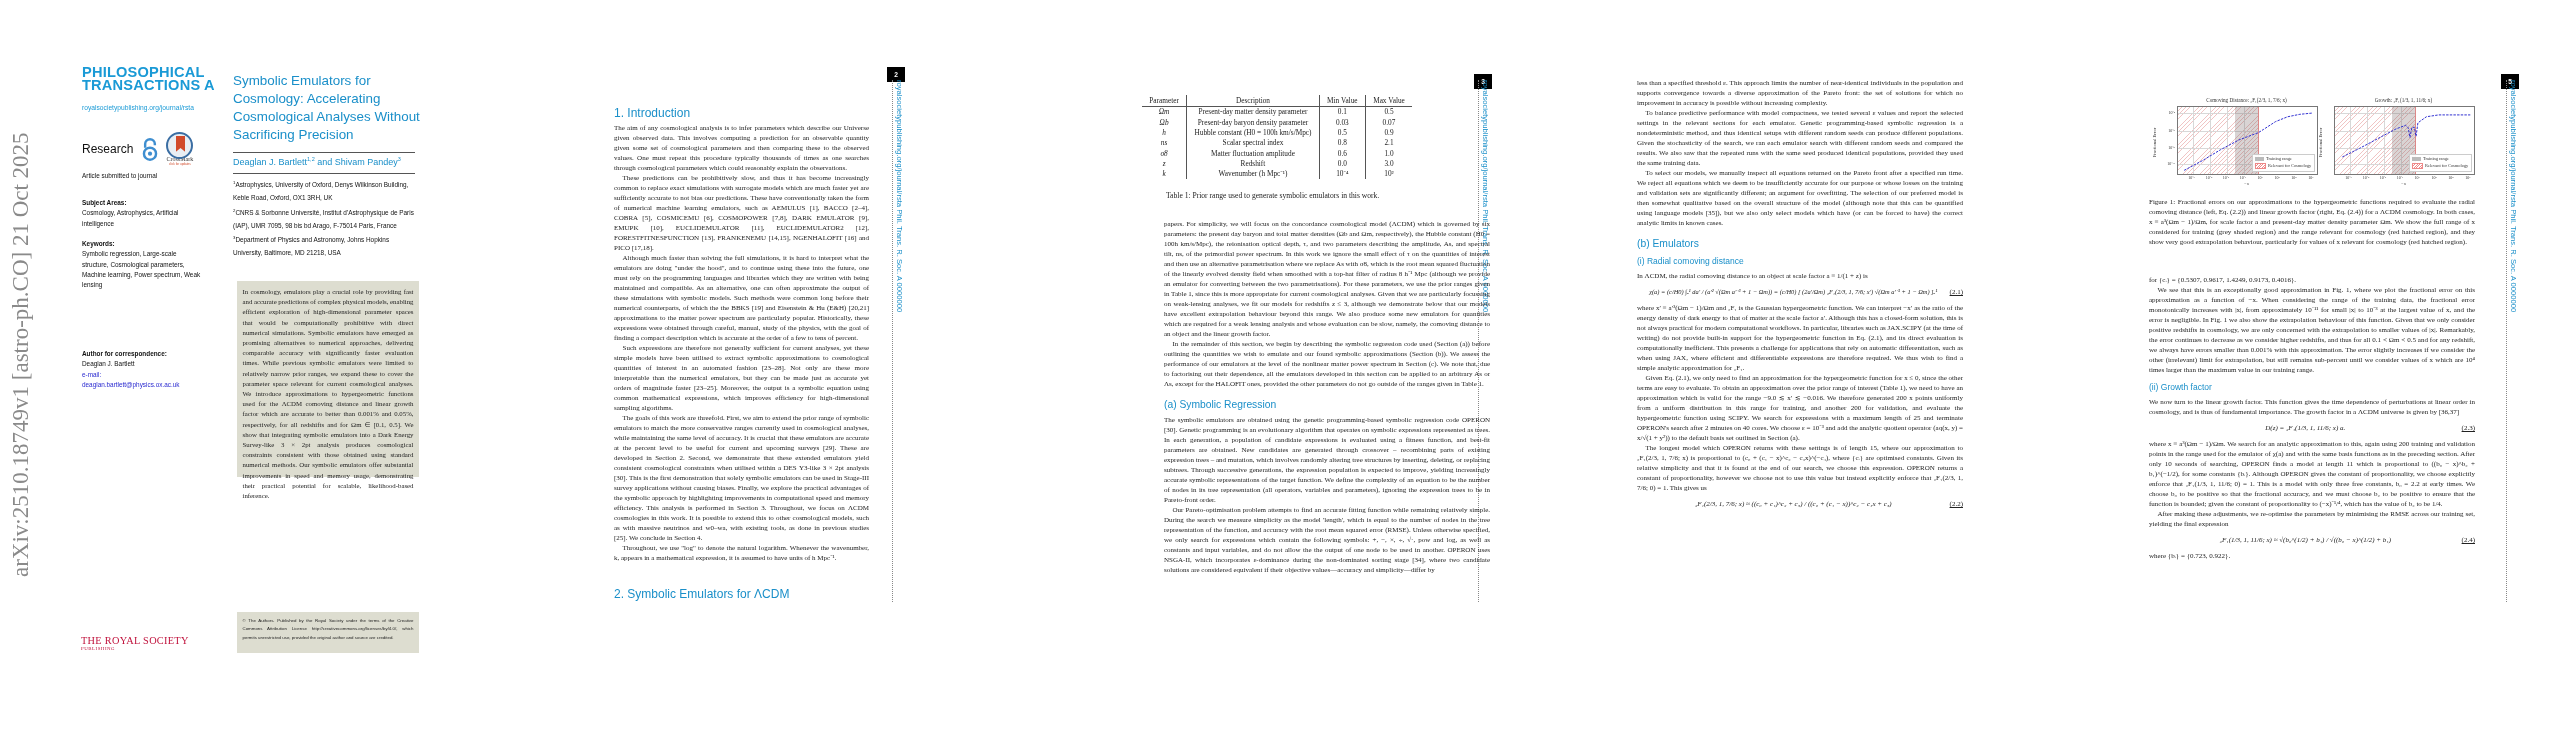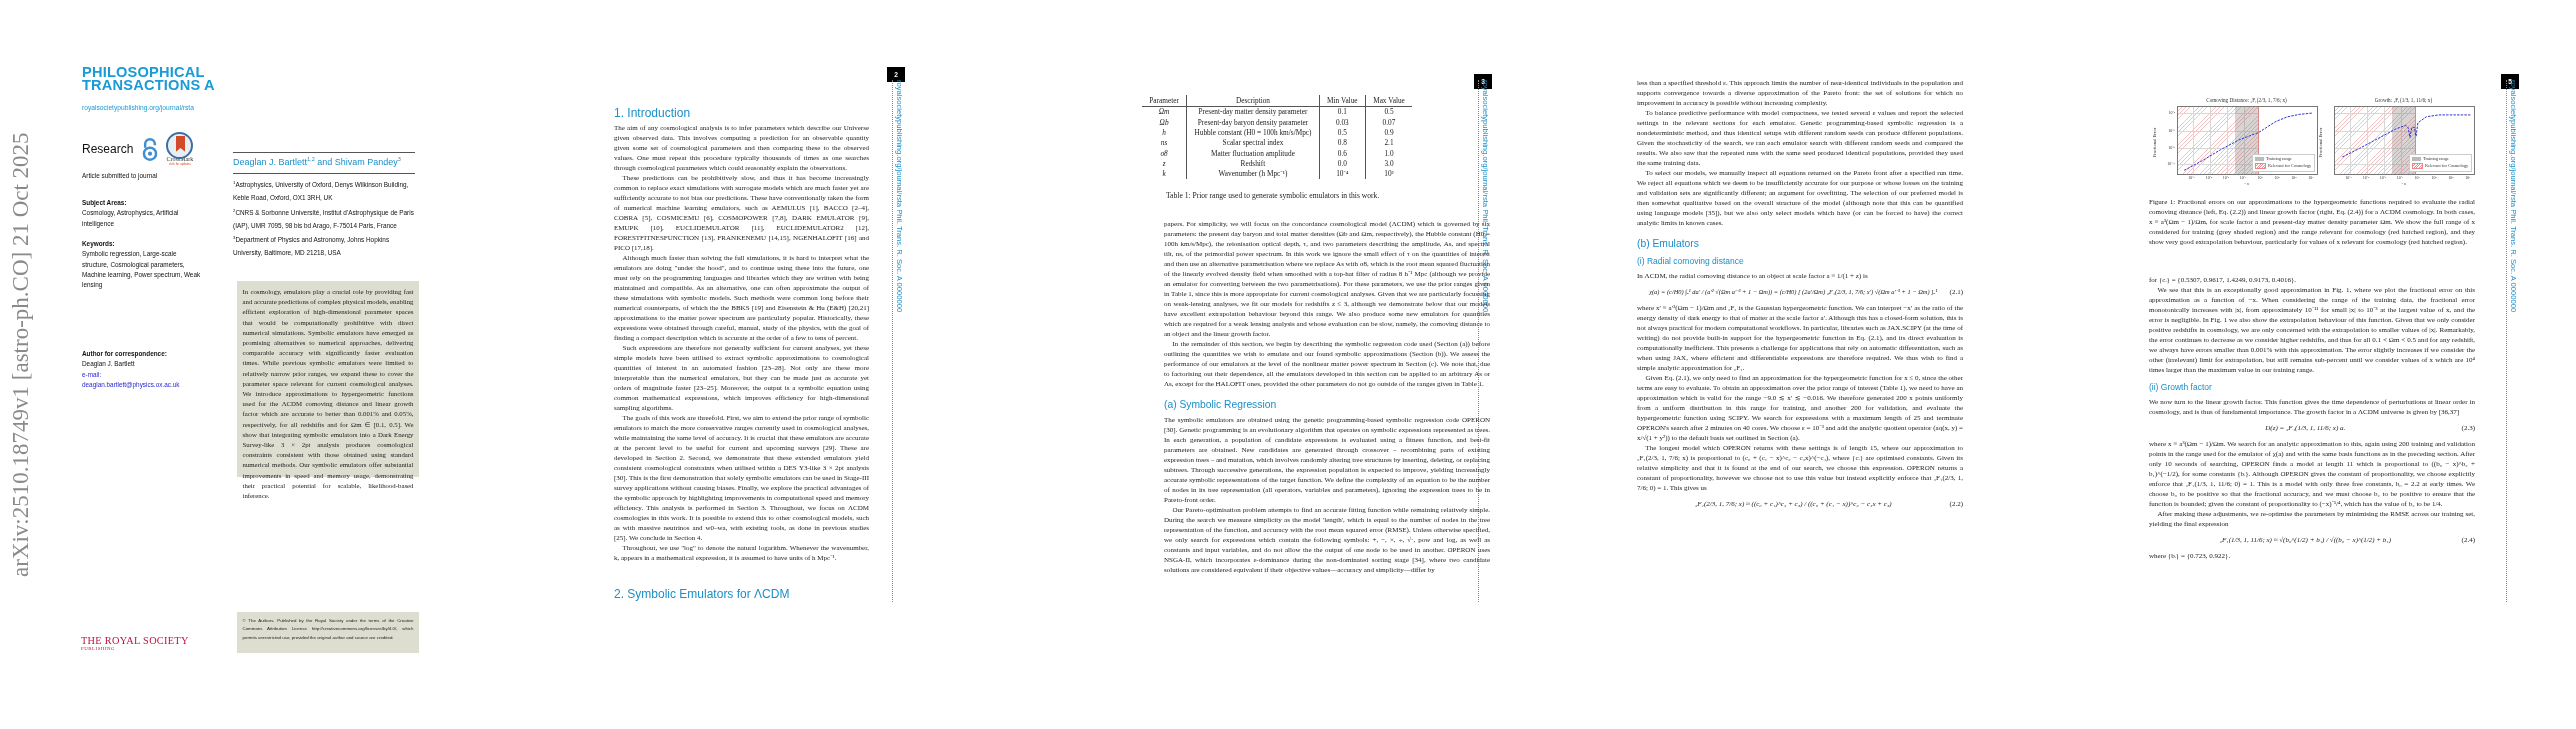--- a/index.html
+++ b/index.html
@@ -40,21 +40,21 @@
   .side-strip .txt { position:absolute; left:3.6px; top:0; writing-mode:vertical-rl; font-family:"Liberation Sans", sans-serif; font-size:7.6px; color:#1a8fc9; white-space:nowrap; }
   
   .col { position:absolute; font-family:"Liberation Serif", serif; font-size:7px; line-height:10px; text-align:justify; color:#222; }
   .col p { margin:0 0 0 0; text-indent:8.5px; }
   .col p.noind { text-indent:0; }
   .h1 { font-family:"Liberation Sans", sans-serif; font-size:12px; color:#1a8fc9; margin:0 0 4.9px 0; text-align:left; }
   .h2 { font-family:"Liberation Sans", sans-serif; font-size:10.3px; color:#1a8fc9; margin:11px 0 4.9px 0; text-align:left; }
   .h3 { font-family:"Liberation Sans", sans-serif; font-size:8.5px; color:#1a8fc9; margin:7.3px 0 4.9px 0; text-align:left; }
   .eq { display:flex; justify-content:space-between; align-items:center; margin:6px 0; font-style:italic; text-align:center; }
   .eq .eq-body { flex:1; text-align:center; }
-  .eq .eq-num { font-style:normal; }
+  .eq .eq-num { font-style:normal;text-decoration:underline; }
   
   #prior-table { position:absolute; left:1142px; top:95px; border-collapse:collapse; font-family:"Liberation Serif", serif; font-size:7.3px; }
   #prior-table th { font-weight:normal; padding:1.2px 7.3px; border-bottom:1.8px double #555; }
   #prior-table td { padding:0 7.3px; line-height:10.3px; text-align:center; }
   #prior-table .bl { border-left:0.6px solid #555; }
   #table-caption { position:absolute; left:1166px; top:191px; font-family:"Liberation Serif", serif; font-size:7.6px; }
   
   .plot { position:absolute; top:106px; width:139px; height:67px; border:0.6px solid #777; background:repeating-linear-gradient(135deg, #fff 0 2.4px, #f0c4c4 2.4px 3px); overflow:hidden; }
   .plot .grid-v { position:absolute; top:0; bottom:0; width:0.6px; background:#d8d8d8; }
   .plot .grid-h { position:absolute; left:0; right:0; height:0.6px; background:#d8d8d8; }
@@ -116,20 +116,21 @@
     <span>Deaglan J. Bartlett</span><br>
     <span class="link">e-mail:</span><br>
     <span class="link">deaglan.bartlett@physics.ox.ac.uk</span>
   </div>
 
   <div id="royal-society">
     <div class="rs-1">THE ROYAL SOCIETY</div>
     <div class="rs-2">PUBLISHING</div>
   </div>
 
+  <div id="paper-title">Symbolic Emulators for Cosmology: Accelerating Cosmological Analyses Without Sacrificing Precision</div>
   <div class="hr" style="top:152px;"></div>
   <div id="authors">
     <span>Deaglan J. Bartlett</span><sup>1,2</sup><span> and </span><span>Shivam Pandey</span><sup>3</sup>
   </div>
   <div class="hr" style="top:173px;"></div>
   <div id="affiliations">
     <div><sup>1</sup><span>Astrophysics, University of Oxford, Denys Wilkinson Building, Keble Road, Oxford, OX1 3RH, UK</span></div>
     <div><sup>2</sup><span>CNRS &amp; Sorbonne Université, Institut d'Astrophysique de Paris (IAP), UMR 7095, 98 bis bd Arago, F-75014 Paris, France</span></div>
     <div><sup>3</sup><span>Department of Physics and Astronomy, Johns Hopkins University, Baltimore, MD 21218, USA</span></div>
   </div>

